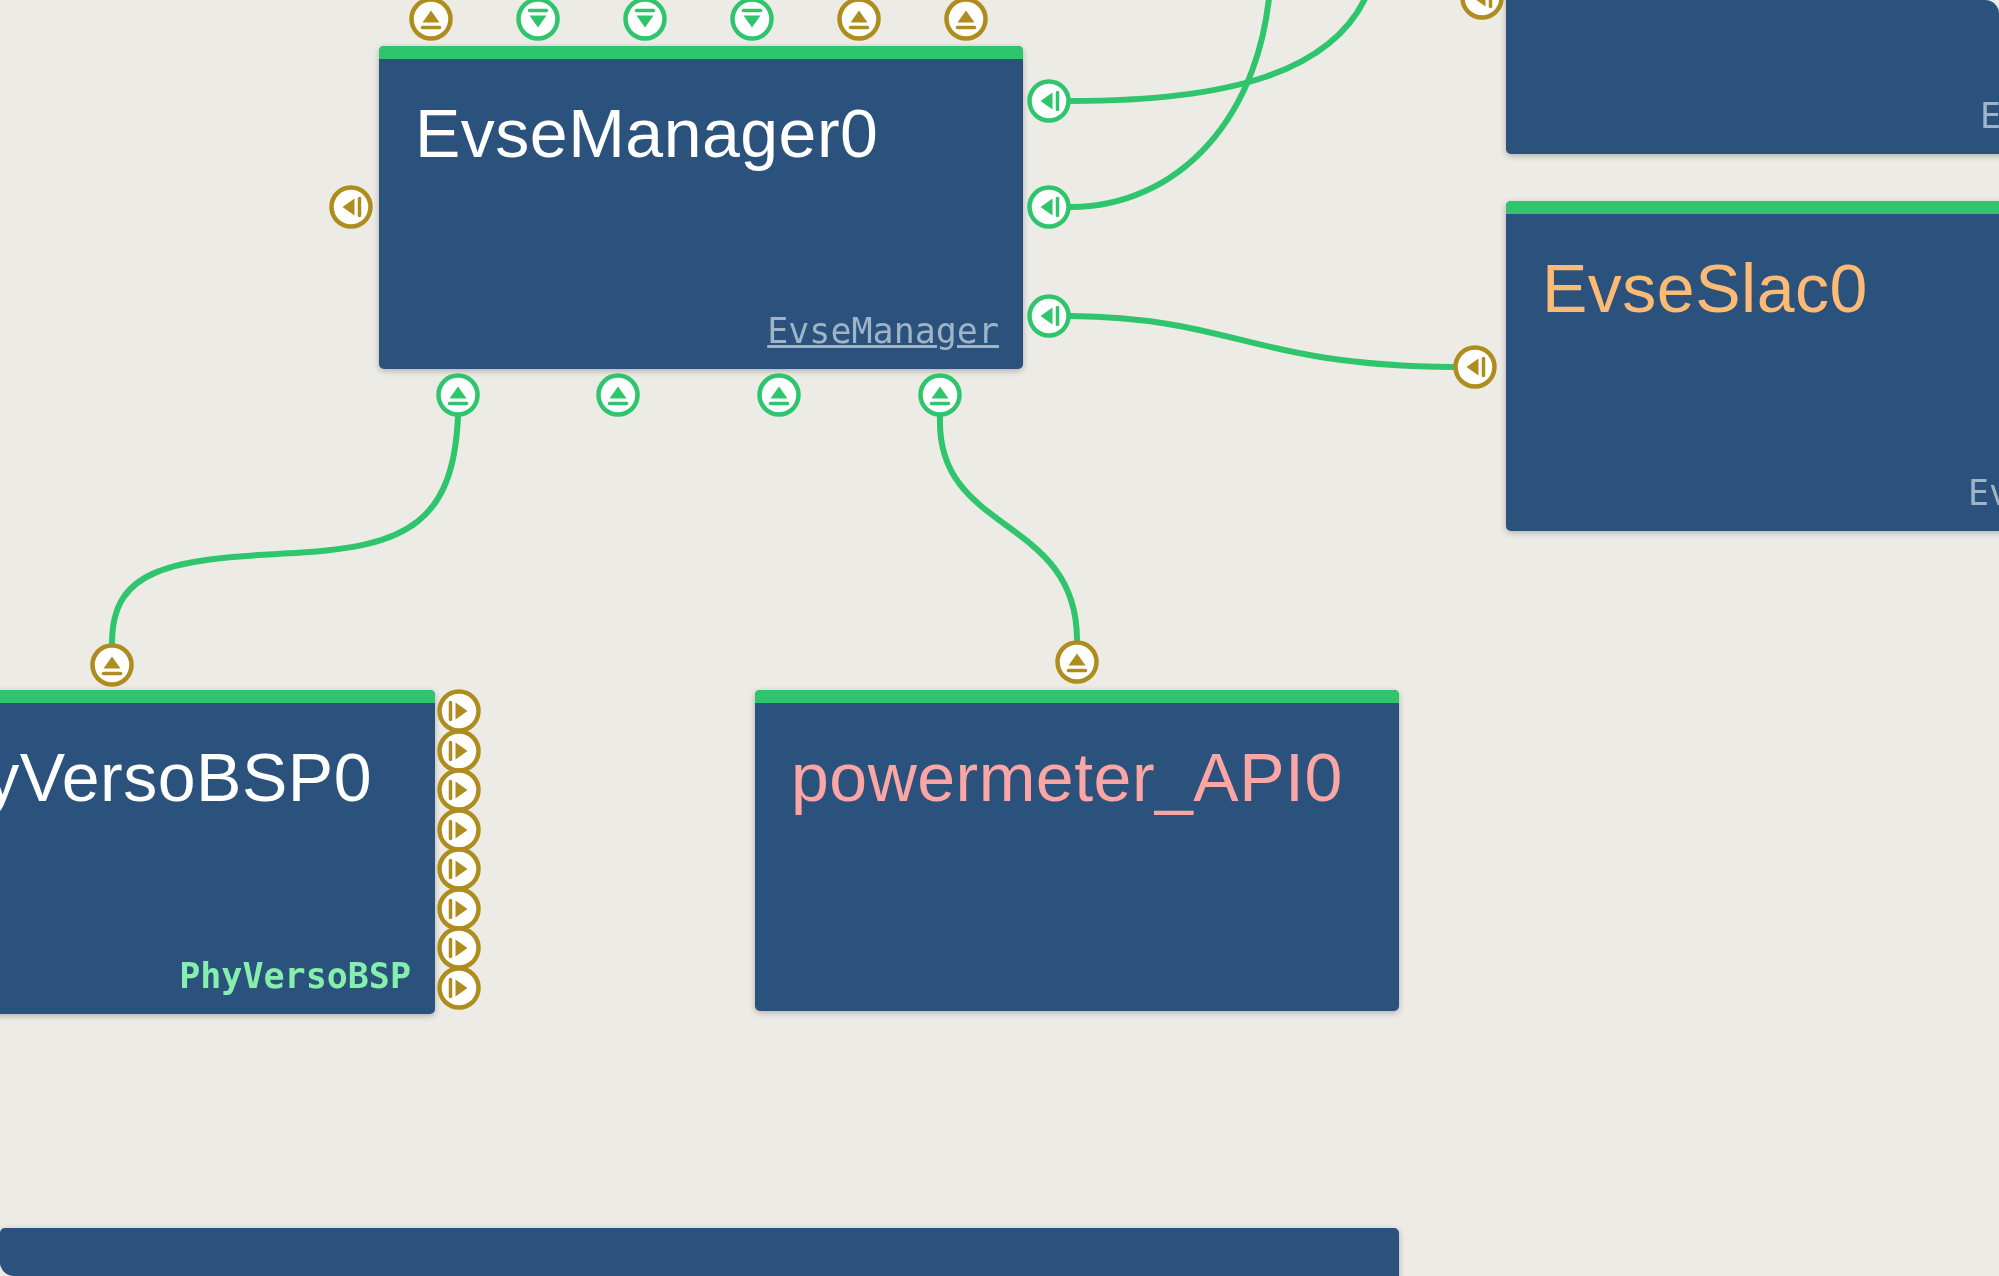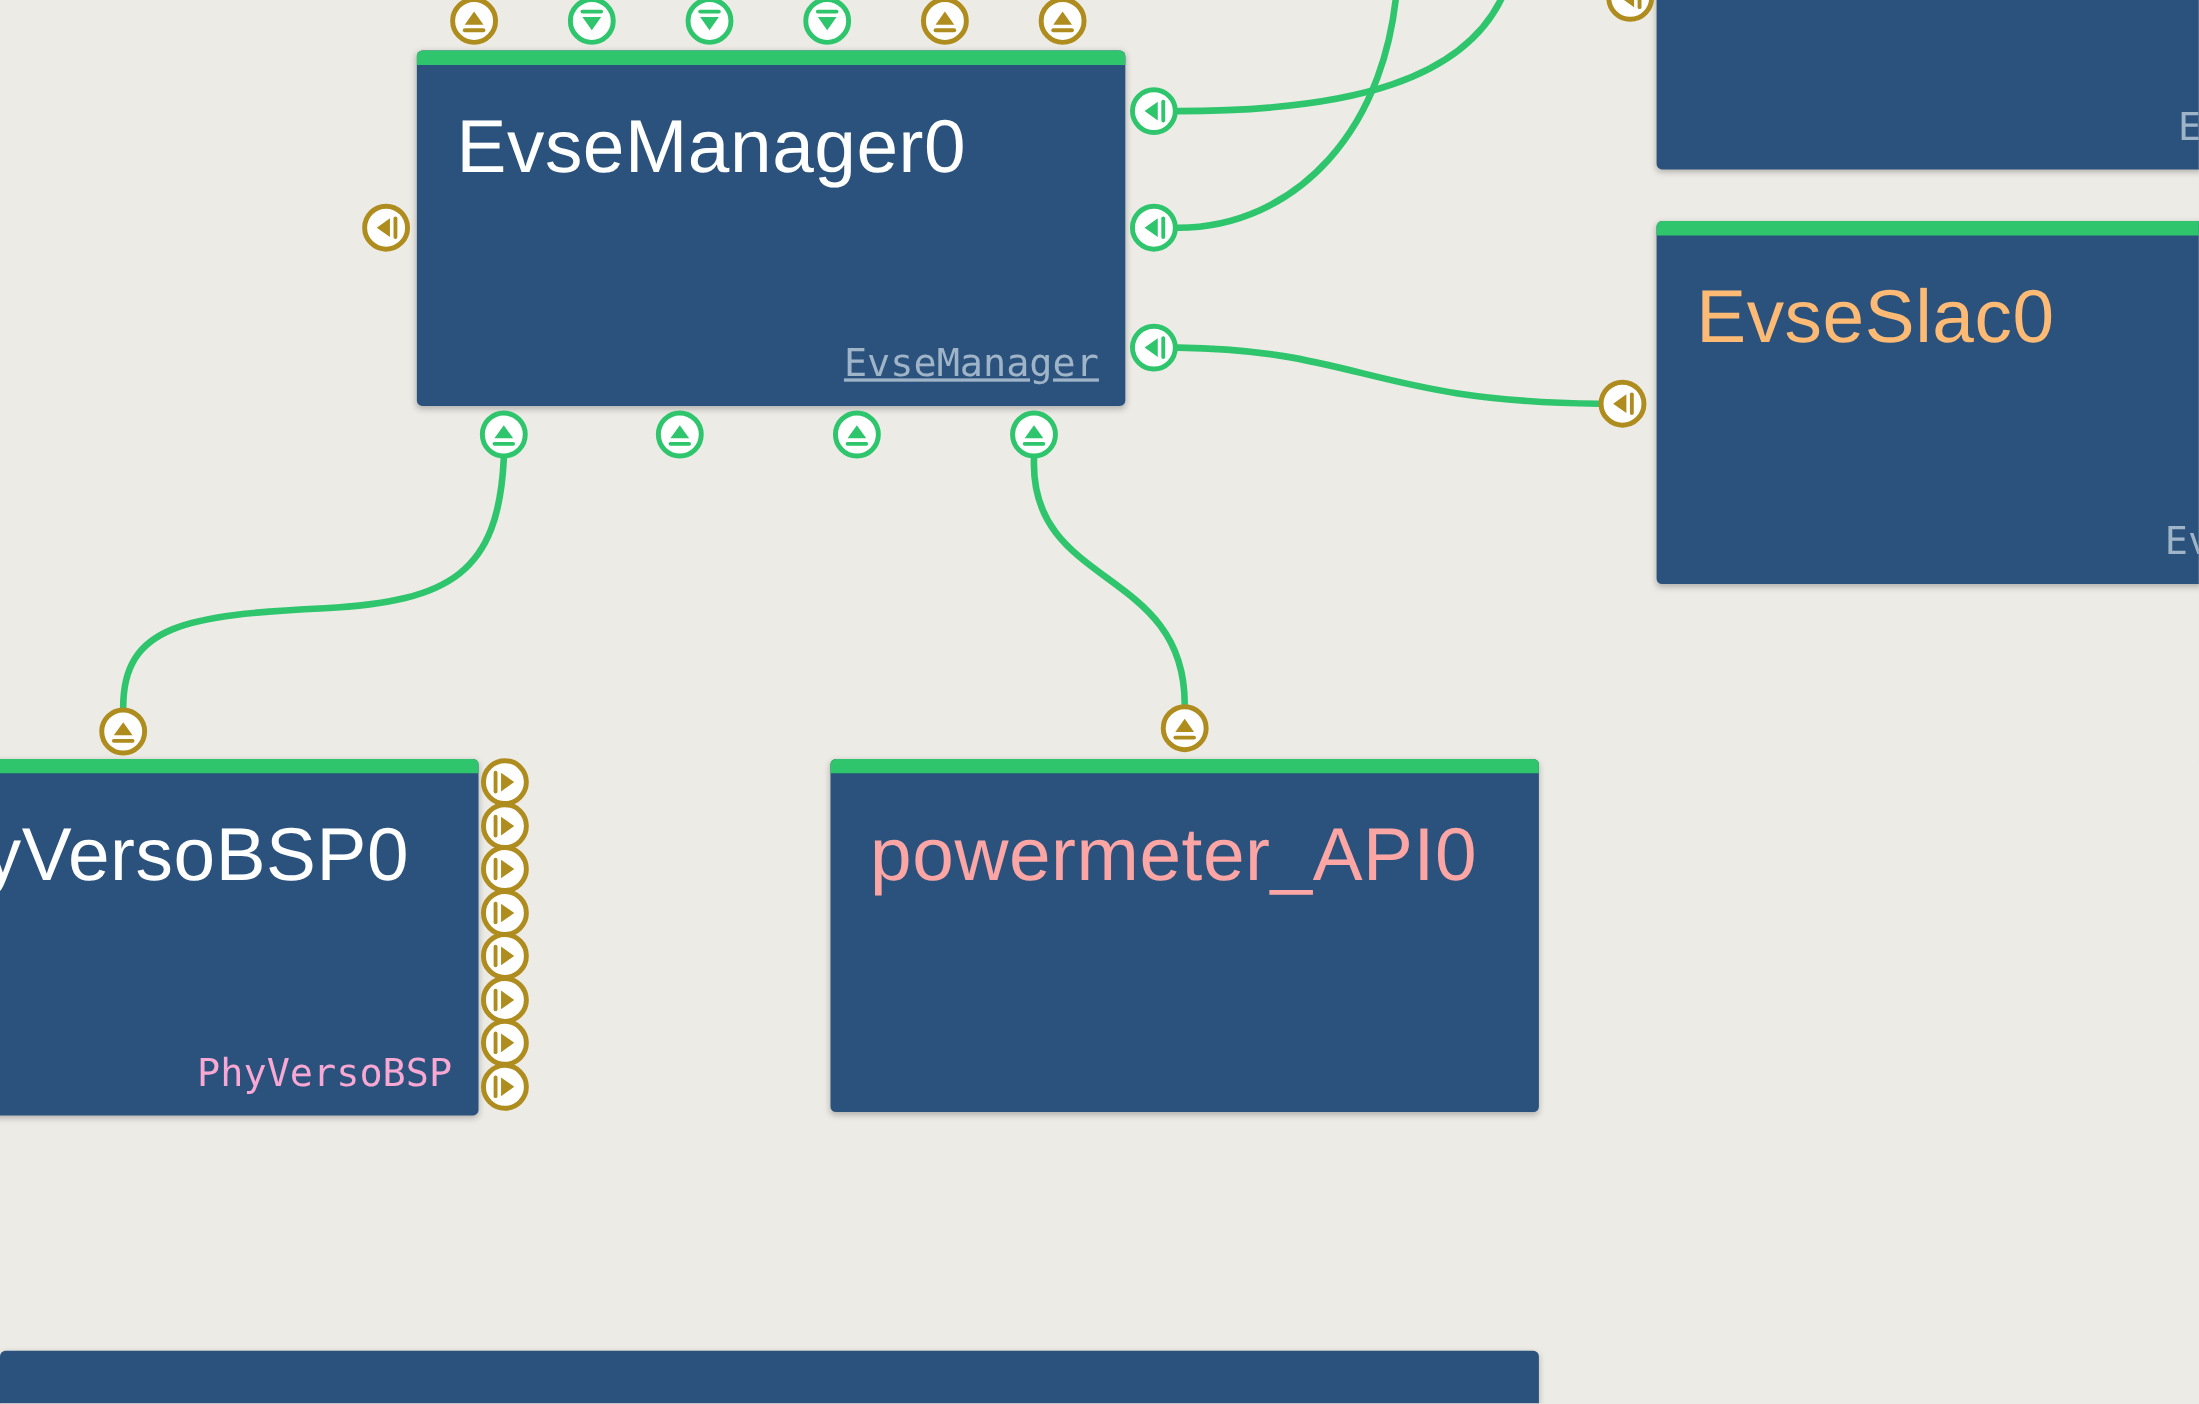--- a/index.html
+++ b/index.html
@@ -4,20 +4,21 @@
 <style>
   html, body {
     margin: 0;
     padding: 0;
     background: #ECEBE6;
   }
   #diagram {
     position: relative;
     overflow: hidden;
     font-family: "Liberation Sans", sans-serif;
+    border-radius: 14px;
   }
   .node {
     position: absolute;
     border-radius: 5px;
     box-shadow: 0 2px 6px rgba(0,0,0,0.25);
     z-index: 1;
   }
   .node .bar {
     position: absolute;
     left: 0; top: 0; right: 0;
@@ -57,21 +58,21 @@
 
 <div id="diagram" data-interactable="true" style="width: 1999px; height: 1276px; background: rgb(236, 235, 230);">
     <div class="node" data-interactable="true" style="left: 379px; top: 46px; width: 644px; height: 323px; background: rgb(42, 82, 125);">
       <div class="bar" data-interactable="false" style="background: rgb(46, 197, 109);"></div>
       <div class="title" data-interactable="false" style="color: rgb(255, 255, 255);">EvseManager0</div>
       <div class="type-label" data-interactable="false" style="color: rgb(160, 180, 200); text-decoration: underline;">EvseManager</div>
     </div>
     <div class="node" data-interactable="true" style="left: -135px; top: 690px; width: 570px; height: 324px; background: rgb(42, 82, 125);">
       <div class="bar" data-interactable="false" style="background: rgb(46, 197, 109);"></div>
       <div class="title" data-interactable="false" style="color: rgb(255, 255, 255);">PhyVersoBSP0</div>
-      <div class="type-label" data-interactable="false" style="color: #f9a8d4;">PhyVersoBSP</div>
+      <div class="type-label" data-interactable="false" style="color: #86efac; font-weight: bold;">PhyVersoBSP</div>
     </div>
     <div class="node" data-interactable="true" style="left: 755px; top: 690px; width: 644px; height: 321px; background: rgb(42, 82, 125);">
       <div class="bar" data-interactable="false" style="background: rgb(46, 197, 109);"></div>
       <div class="title" data-interactable="false" style="color: #fca5a5;">powermeter_API0</div>
     </div>
     <div class="node" data-interactable="true" style="left: 1506px; top: 201px; width: 623px; height: 330px; background: rgb(42, 82, 125);">
       <div class="bar" data-interactable="false" style="background: rgb(46, 197, 109);"></div>
       <div class="title" data-interactable="false" style="color: #fdba74;">EvseSlac0</div>
       <div class="type-label" data-interactable="false" style="color: rgb(160, 180, 200); left: 462px; right: auto;">Ev</div>
     </div>

